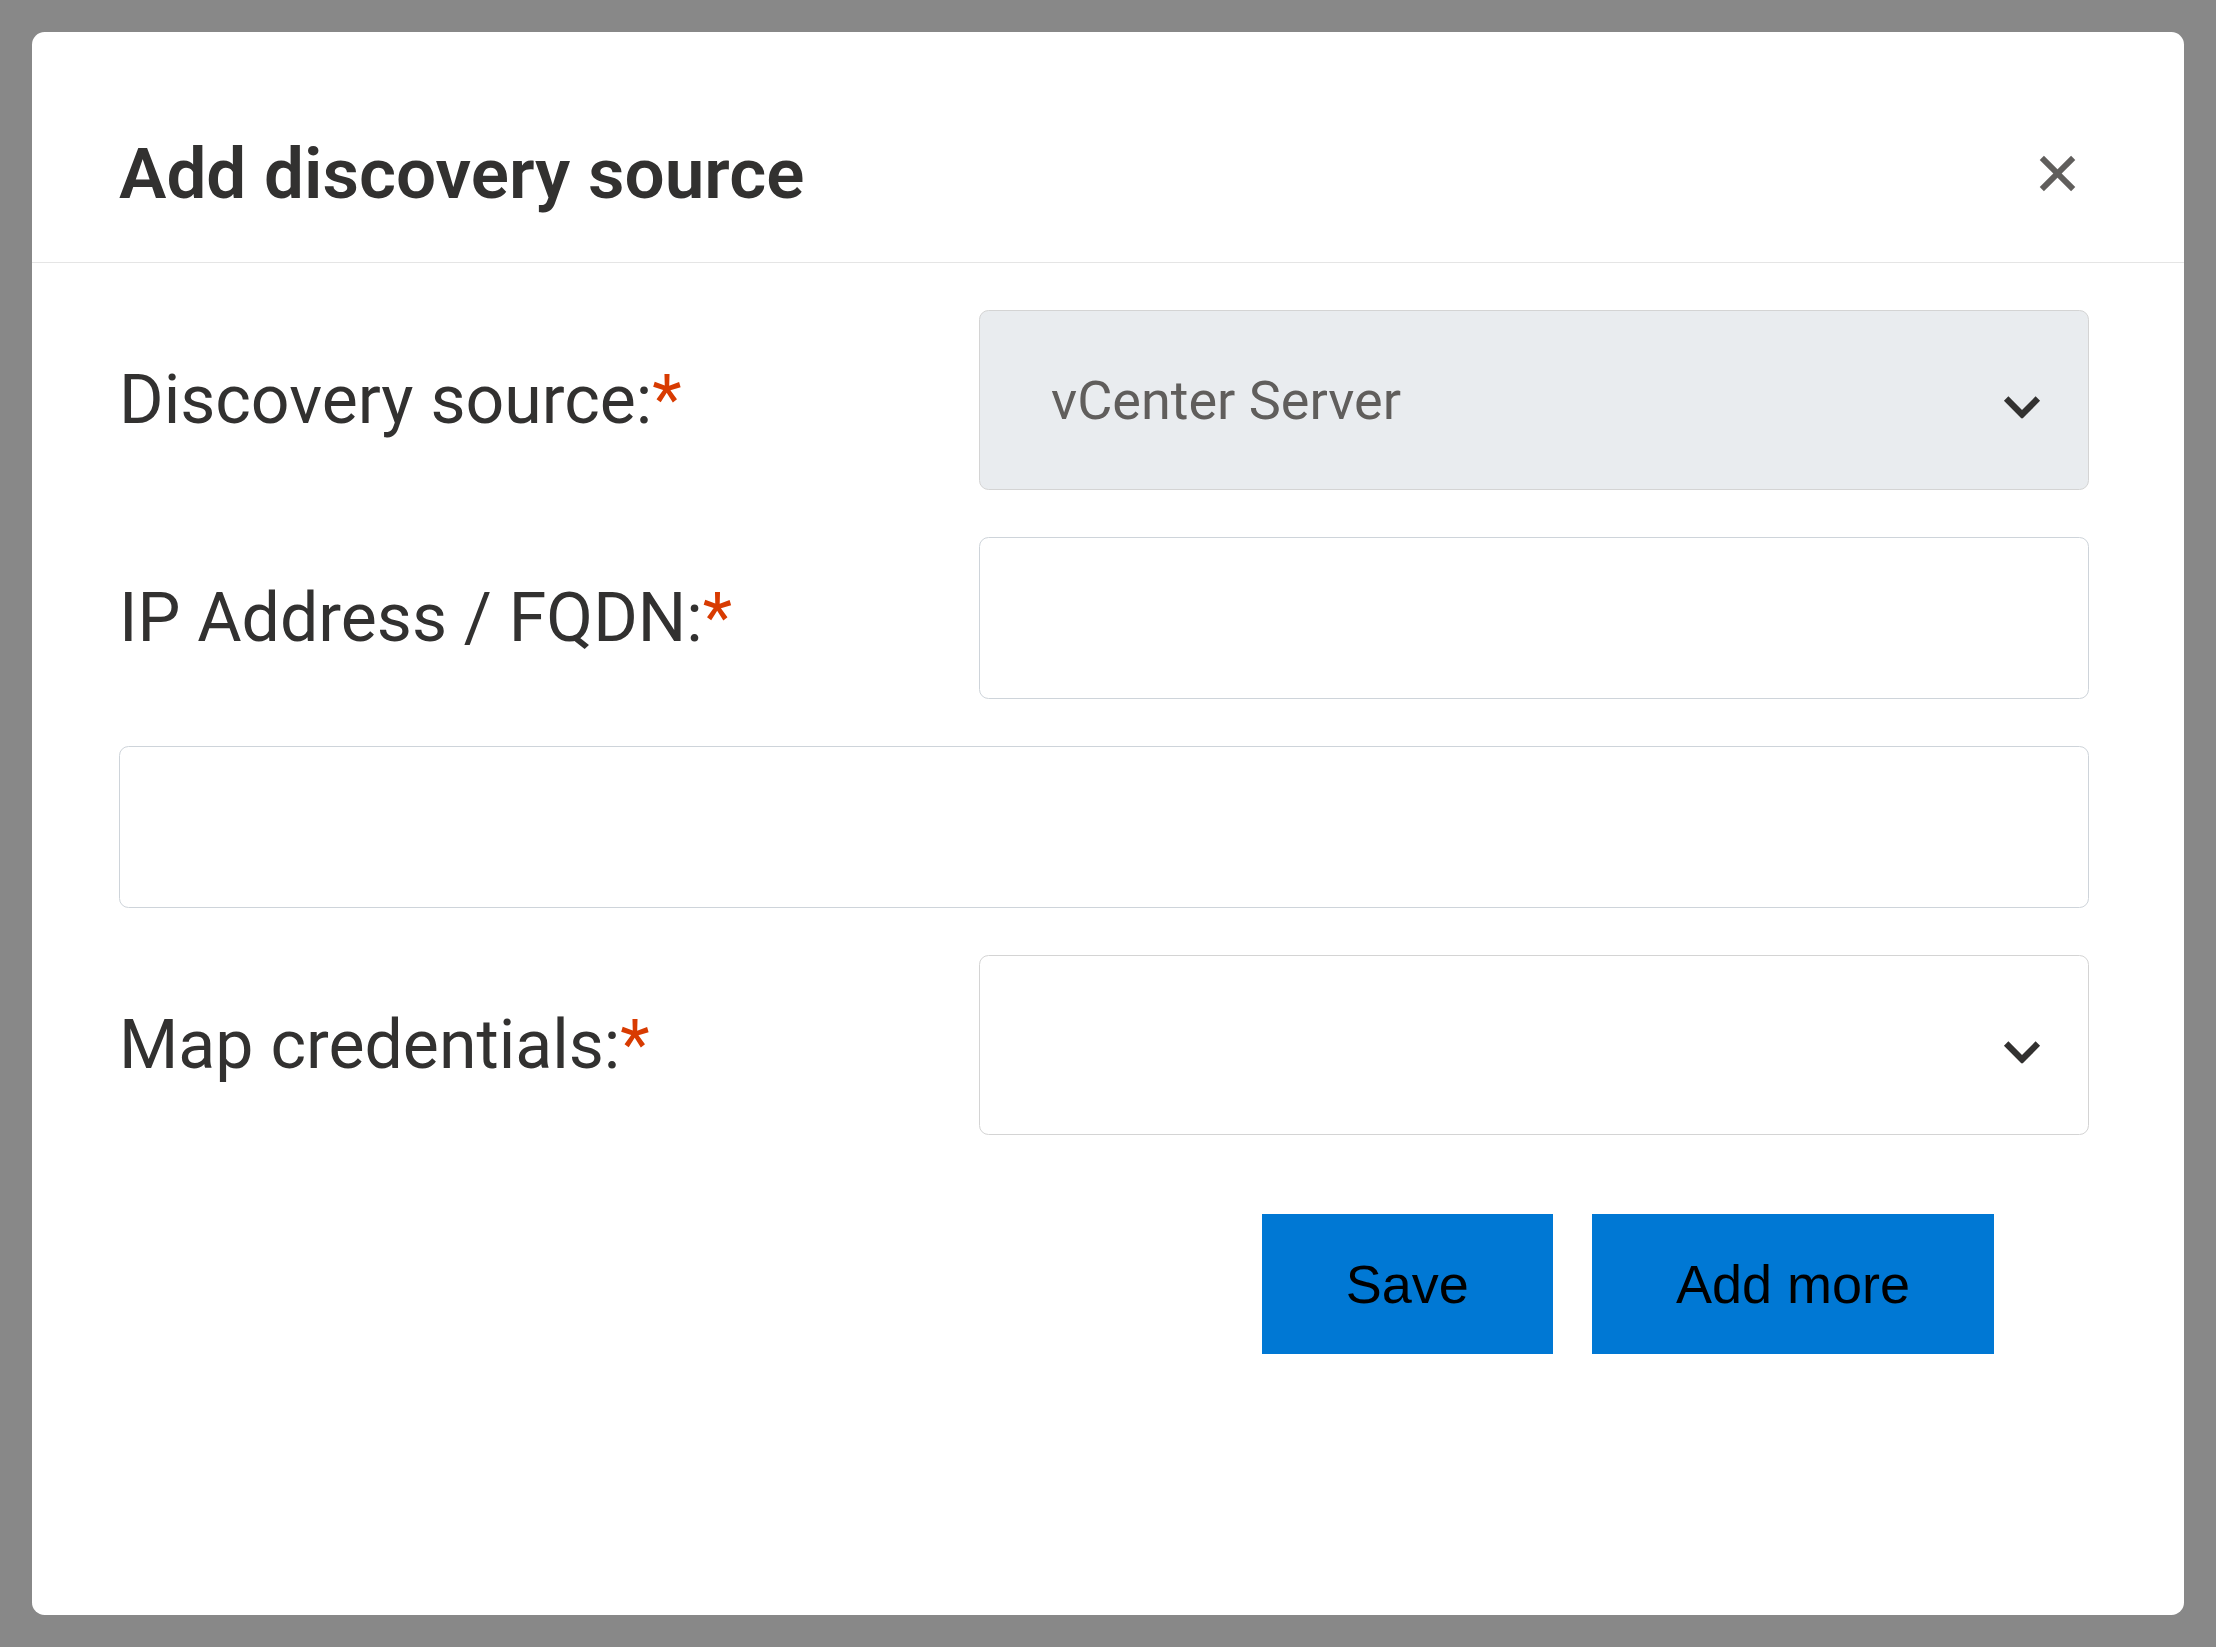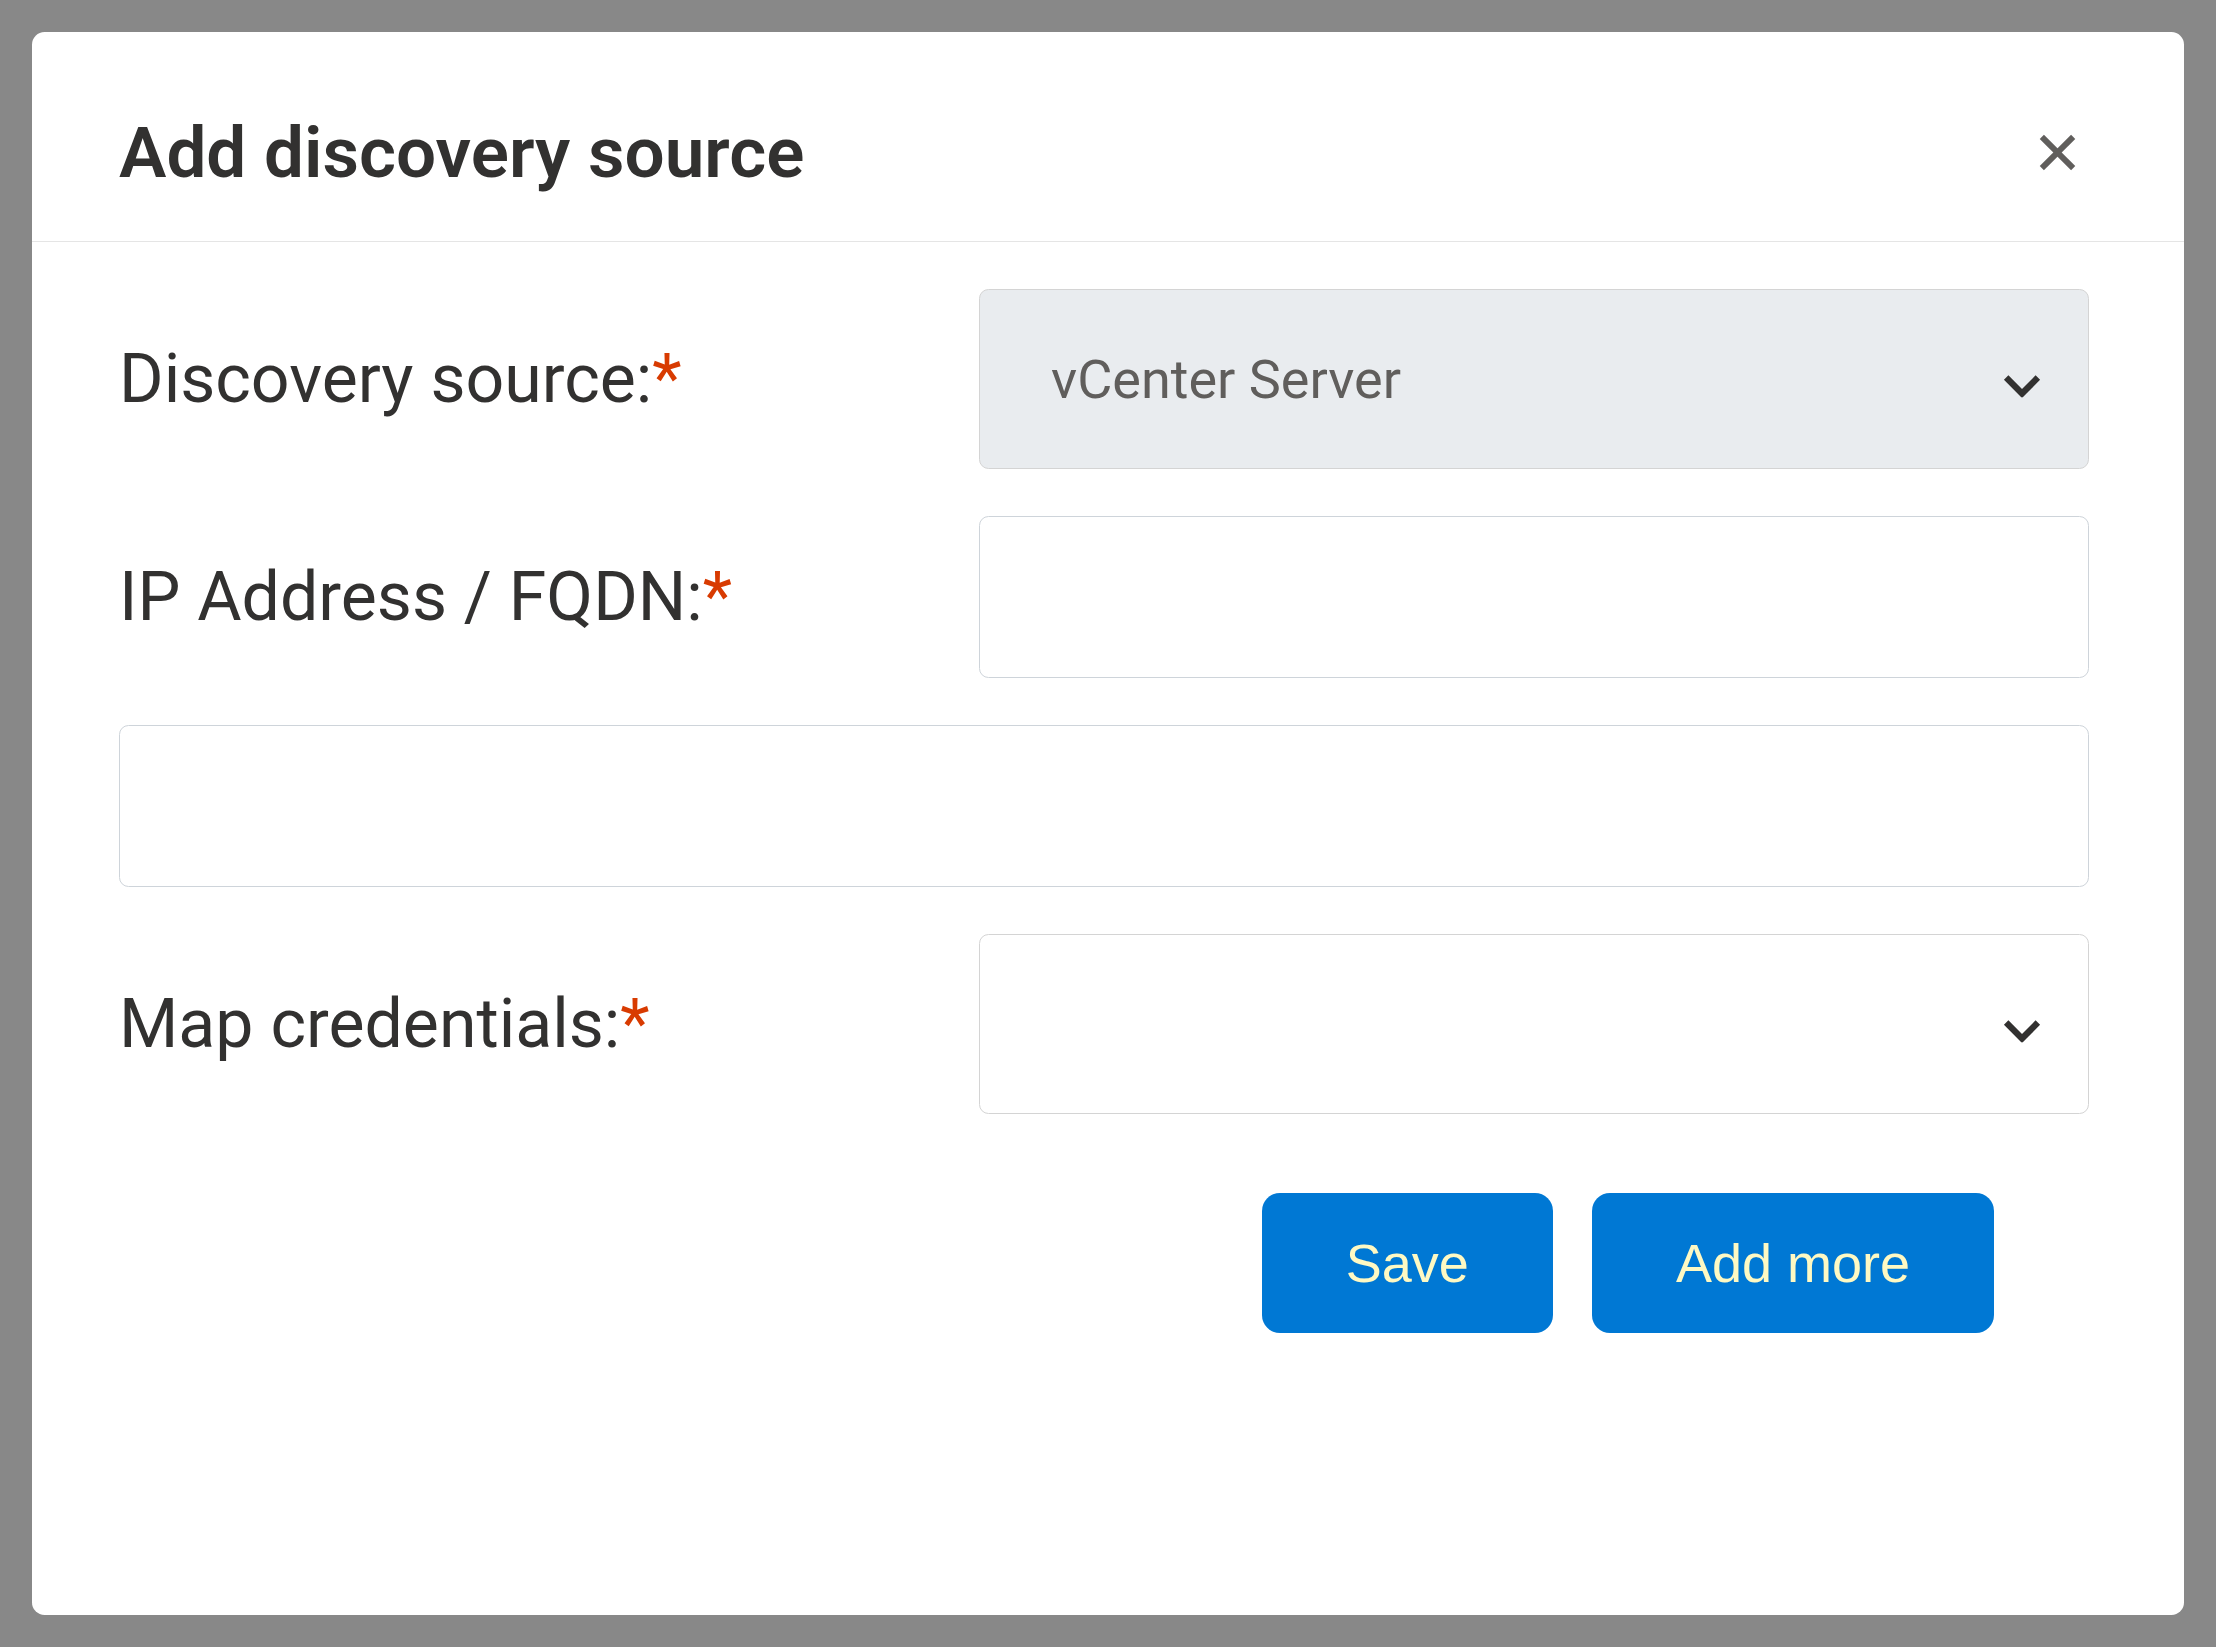--- a/index.html
+++ b/index.html
@@ -28,20 +28,21 @@
       display: flex;
       flex-direction: column;
     }
     
     .modal-header {
       display: flex;
       justify-content: space-between;
       align-items: center;
       padding: 79px 95px 47px 87px;
       border-bottom: 1.6px solid #e5e5e5;
+      margin-top: 21px;
     }
     
     .modal-title {
       font-size: 71px;
       font-weight: 600;
       color: #323130;
     }
     
     .close-btn {
       background: none;
@@ -134,23 +135,23 @@
     
     .modal-footer {
       display: flex;
       justify-content: flex-end;
       gap: 39px;
       padding: 32px 95px 95px 87px;
     }
     
     .btn {
       border: none;
-      border-radius: 18px;
+      border-radius: 0;
       font-size: 54px;
-      color: #fef9c3;
+      color: #000000;
       cursor: pointer;
       padding: 39px 84px;
       background: #0078d4;
     }
     
     .btn-save {
       min-width: 237px;
     }
     
     .btn-addmore {

